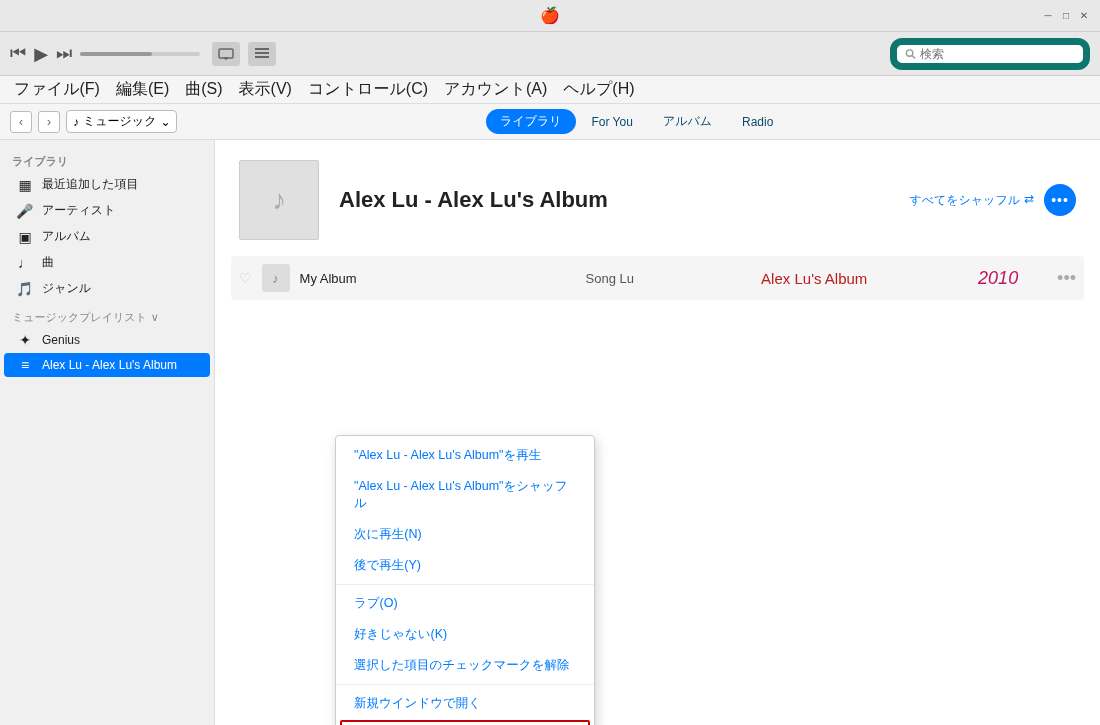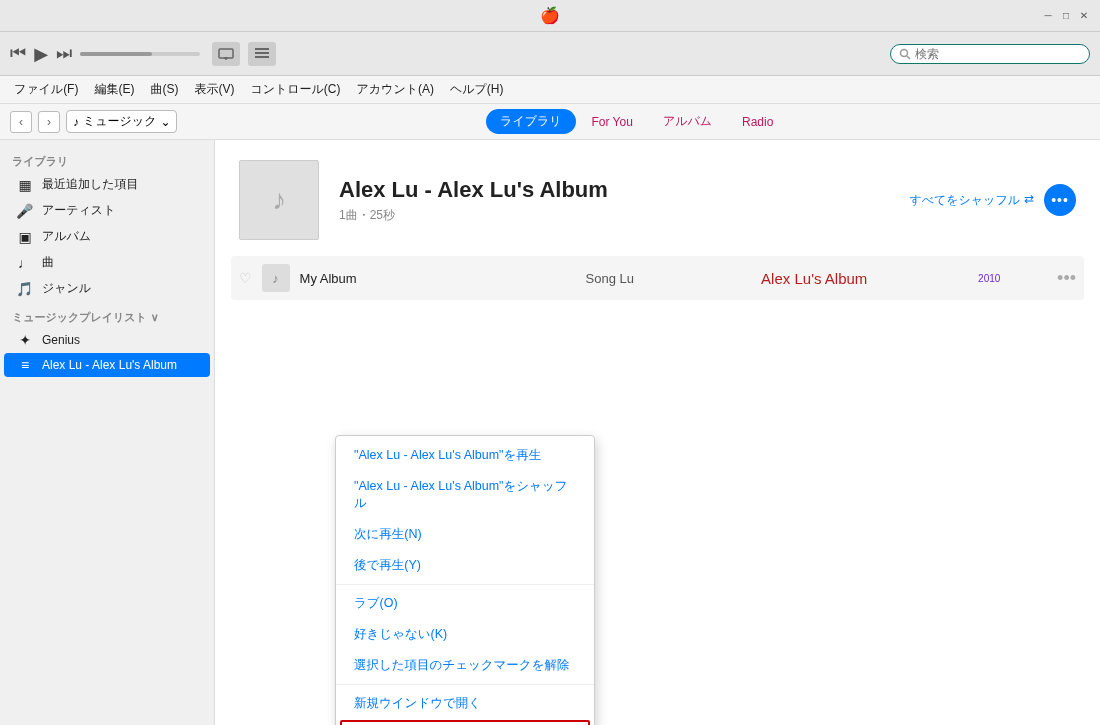--- a/index.html
+++ b/index.html
@@ -96,21 +96,21 @@
       display: flex;
       align-items: center;
       justify-content: center;
       cursor: pointer;
     }
     #search-bar {
       margin-left: auto;
       display: flex;
       align-items: center;
       background: white;
-      border: 1px solid #0f766e;
+      border: 7px solid #0f766e;
       border-radius: 12px;
       padding: 2px 8px;
       width: 200px;
       gap: 4px;
     }
     #search-bar input {
       border: none;
       outline: none;
       font-size: 12px;
       width: 160px;
@@ -135,21 +135,21 @@
       background: #f5f5f5;
       display: flex;
       align-items: center;
       padding: 0 8px;
       gap: 4px;
       border-bottom: 1px solid #ddd;
     }
     .menu-item {
       padding: 3px 6px;
       cursor: pointer;
-      font-size: 12px;
+      font-size: 16px;
       color: #222;
       border-radius: 3px;
     }
 
     
     #nav-bar {
       width: 100%;
       height: 36px;
       background: #f5f5f5;
       display: flex;
@@ -189,21 +189,21 @@
       margin-right: auto;
       gap: 2px;
     }
     .tab-btn {
       padding: 4px 14px;
       border-radius: 14px;
       font-size: 12px;
       cursor: pointer;
       border: none;
       background: transparent;
-      color: #be185d;
+      color: #0c4a6e;
     }
     .tab-btn.active {
       background: #007aff;
       color: white;
     }
 
     
     #main-layout {
       display: flex;
       width: 100%;
@@ -242,21 +242,21 @@
     }
     .sidebar-icon {
       font-size: 14px;
       width: 18px;
       text-align: center;
     }
     .sidebar-section-title2 {
       font-size: 11px;
       color: #888;
       padding: 8px 12px 2px 12px;
-      font-weight: bold;
+      font-weight: normal;
       display: flex;
       align-items: center;
       gap: 4px;
     }
 
     
     #content-area {
       flex: 1;
       background: white;
       overflow: hidden;
@@ -345,21 +345,21 @@
       border-radius: 3px;
       display: flex;
       align-items: center;
       justify-content: center;
       color: #888;
       font-size: 13px;
     }
     .song-name { flex: 2; font-size: 13px; color: #222; }
     .song-artist { flex: 1.2; font-size: 13px; color: #555; }
     .song-album { flex: 1.5; font-size: 15px; color: #b91c1c; }
-    .song-year { flex: 0.5; font-size: 10px; color: #6d28d9; }
+    .song-year { flex: 0.5; font-size: 18px; color: #be185d; font-style: italic; }
     .song-more {
       font-size: 18px;
       color: #aaa;
       cursor: pointer;
     }
 
     
     #context-menu {
       position: absolute;
       left: 120px;
@@ -503,21 +503,20 @@
   </div>
 
   <div id="content-area">
 
     <div id="album-header">
       <div id="album-art">
         <span>♪</span>
       </div>
       <div id="album-info">
         <div id="album-title">Alex Lu - Alex Lu's Album</div>
-        <div id="album-meta">1曲・25秒</div>
       </div>
       <div id="album-actions">
         <div id="shuffle-btn">
           <span>すべてをシャッフル</span>
           <span>⇄</span>
         </div>
         <div id="more-btn">
           <span style="font-size:14px;letter-spacing:1px;">•••</span>
         </div>
       </div>

